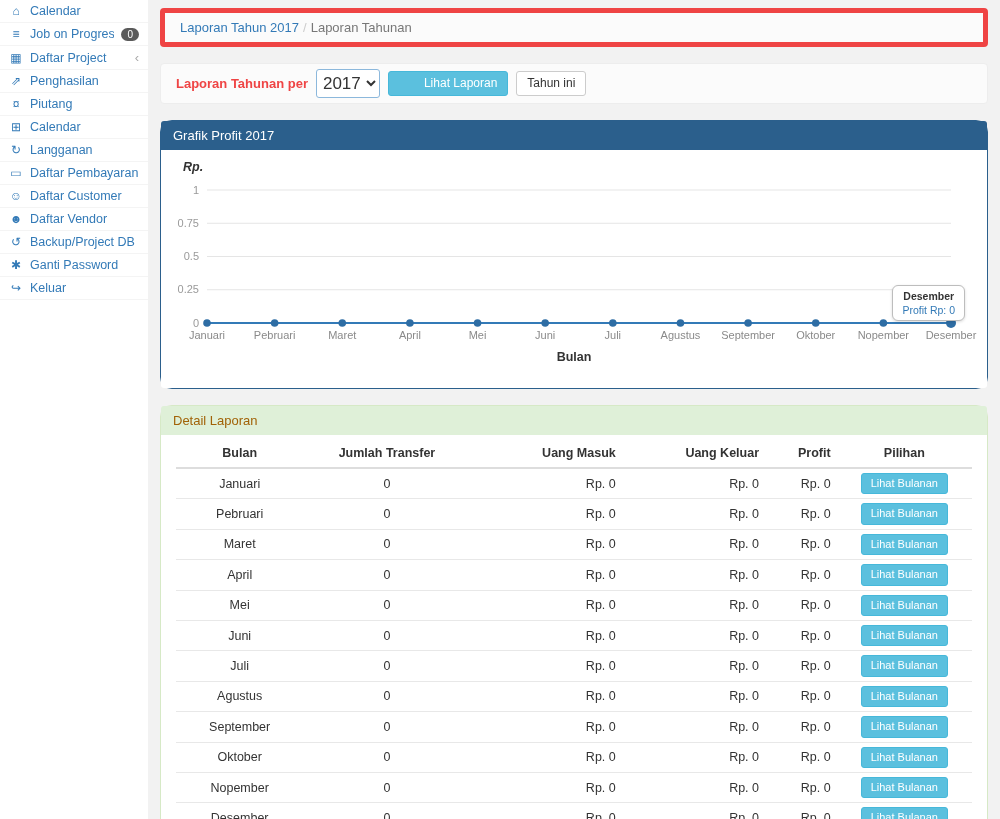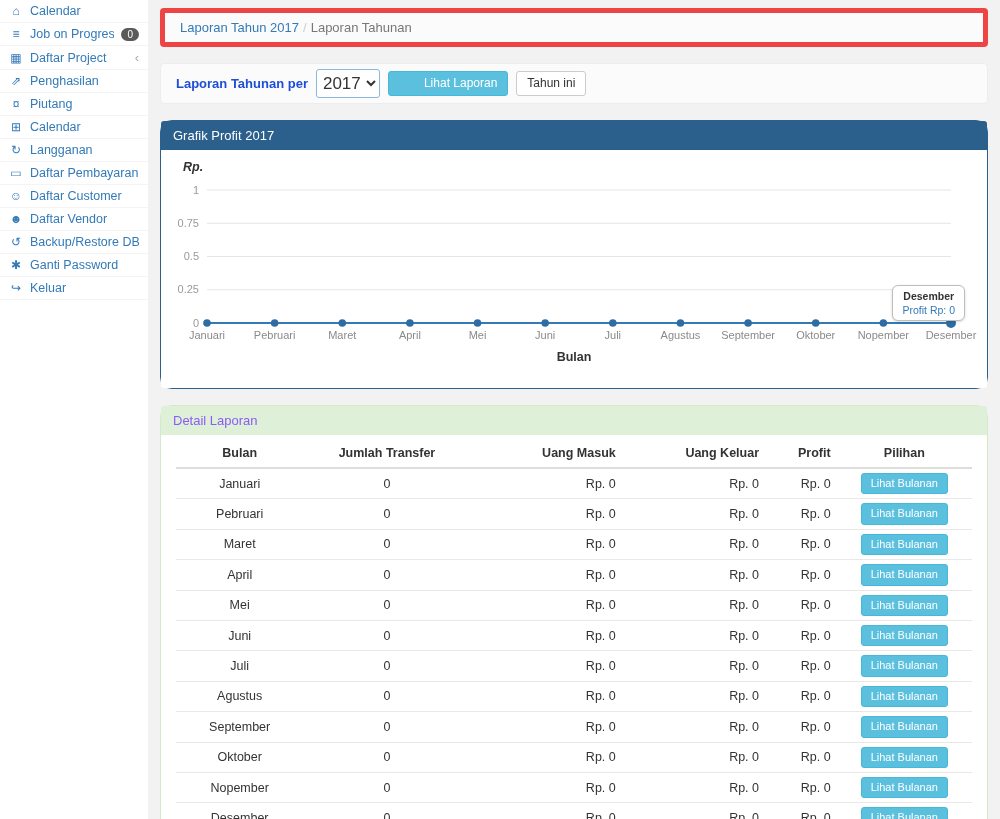--- a/index.html
+++ b/index.html
@@ -46,40 +46,40 @@
     background:#fbfbfb; border:5px solid #ef4444; border-radius:4px;
     padding:7px 15px; color:#999; margin-bottom:16px;
   }
   .crumb-current { color:#777; }
   .sep { margin:0 4px; color:#ccc; }
 
   .filter-bar {
     background:#fbfbfb; border:1px solid #ededed; border-radius:4px;
     padding:5px 15px; display:flex; align-items:center; gap:8px;
   }
-  .filter-label { color:#1d4ed8; font-weight:bold; }
+  .filter-label { color:#ef4444; font-weight:bold; }
   select {
     font-size:17px; height:29px; padding:1px 2px;
     border:1px solid #8cb8dc; border-radius:3px; background:#fff; color:#333;
   }
   .btn {
     display:inline-block; font-size:12px; padding:3px 10px;
     border-radius:3px; cursor:pointer; border:1px solid transparent; line-height:1.4;
   }
   .btn-info { background:#5bc0de; border-color:#46b8da; color:#fff;padding-left:35px; }
   .btn-default { background:#fff; border-color:#ccc; color:#333; }
   .btn-xs { font-size:11px; padding:2px 9px; }
 
   .panel { border-radius:12px; margin-top:16px; }
   .panel-heading { padding:7px 12px; font-size:13px; border-radius:3px 3px 0 0; }
   .panel-body { background:#fff; border-radius:0 0 3px 3px; }
   .panel-primary { border:1px solid #2b5f8c; }
   .panel-primary .panel-heading { background:#2b5f8c; color:#fff; }
   .panel-success { border:1px solid #d6e9c6; }
-  .panel-success .panel-heading { background:#dff0d8; color:#8b5cf6; }
+  .panel-success .panel-heading { background:#dff0d8; color:#a16207; }
 
   .chart-body { position:relative; padding:10px 10px 6px; height:238px; }
   .chart-ylabel { font-weight:bold; font-size:12.5px; color:#333; margin-left:12px;font-style:italic; }
   svg.chart { display:block; width:100%; height:172px; margin-top:4px; }
   .chart-xlabel { text-align:center; font-weight:bold; font-size:12.5px; color:#333; margin-top:0; }
   .tooltip-box {
     position:absolute; right:22px; top:135px;
     background:#fff; border:1px solid #bdbdbd; border-radius:6px;
     padding:4px 9px; text-align:center; font-size:10.5px;
     box-shadow:0 1px 3px rgba(0,0,0,.15);
@@ -140,21 +140,21 @@
       <li class="menu-item">
         <span class="menu-icon">☺</span>
         <span class="menu-label">Daftar Customer</span>
       </li>
       <li class="menu-item">
         <span class="menu-icon">☻</span>
         <span class="menu-label">Daftar Vendor</span>
       </li>
       <li class="menu-item">
         <span class="menu-icon">↺</span>
-        <span class="menu-label">Backup/Restore DB</span>
+        <span class="menu-label">Backup/Project DB</span>
       </li>
       <li class="menu-item">
         <span class="menu-icon">✱</span>
         <span class="menu-label">Ganti Password</span>
       </li>
       <li class="menu-item">
         <span class="menu-icon">↪</span>
         <span class="menu-label">Keluar</span>
       </li>
     </ul>

